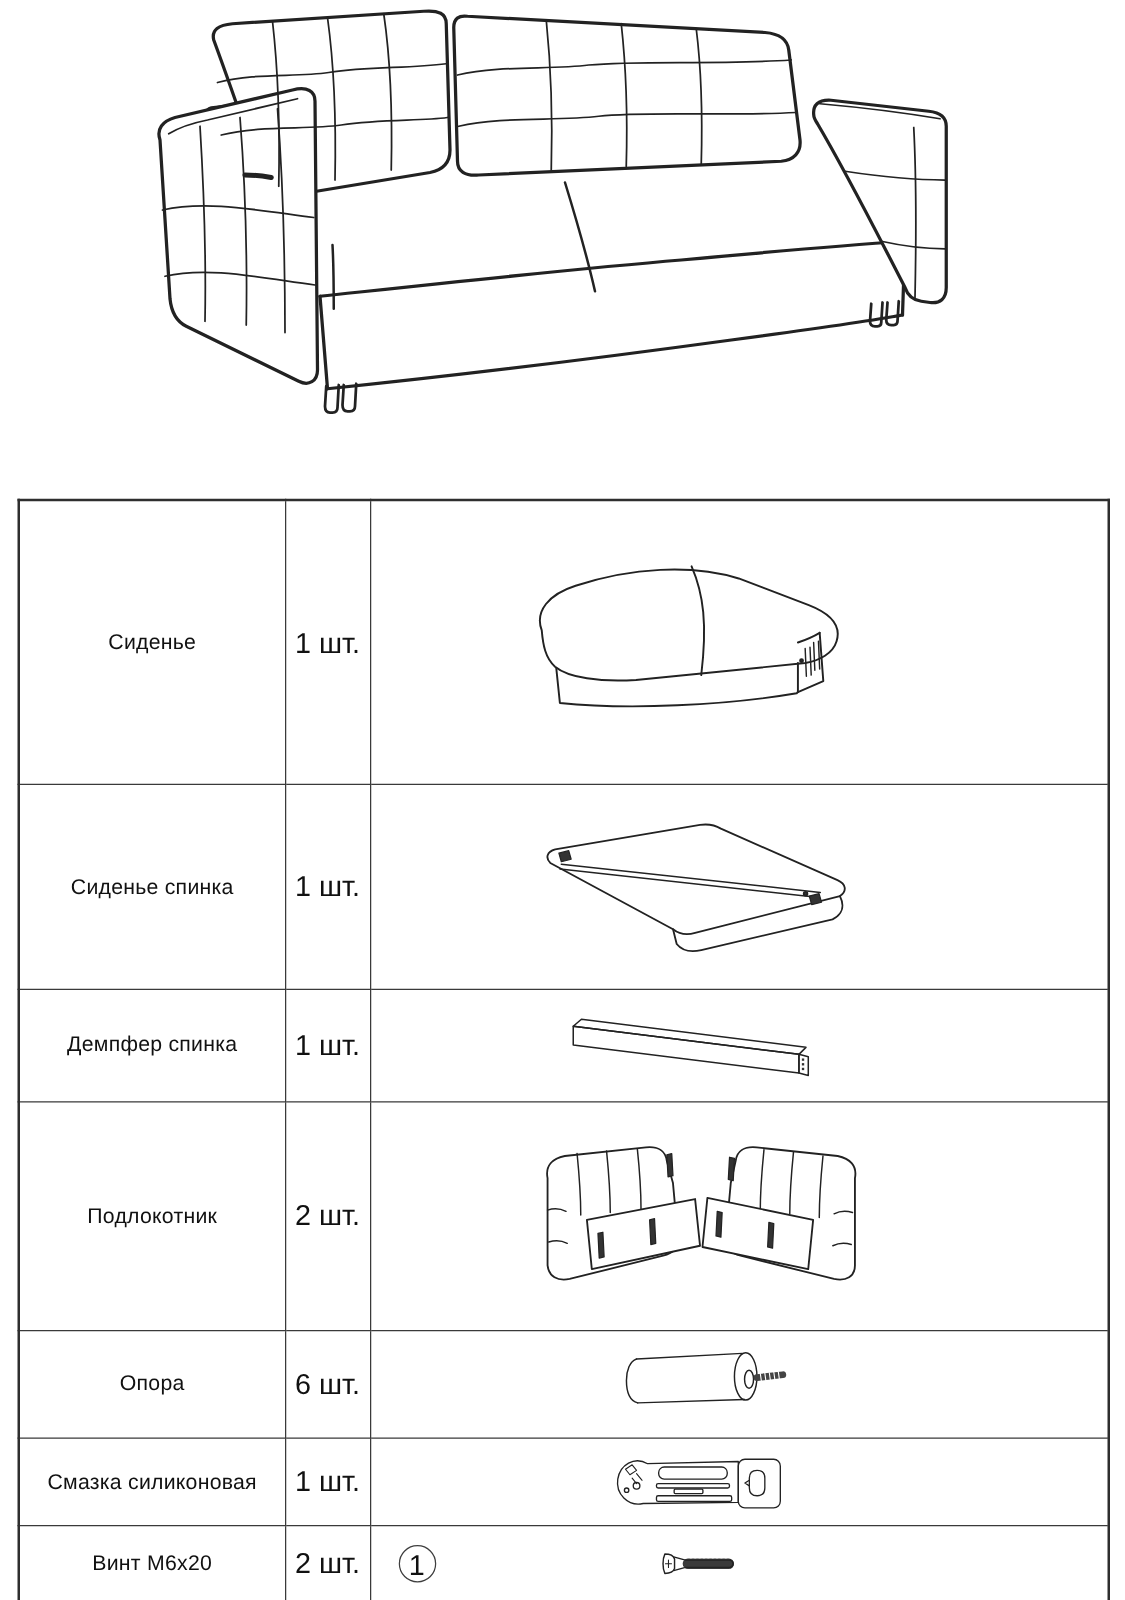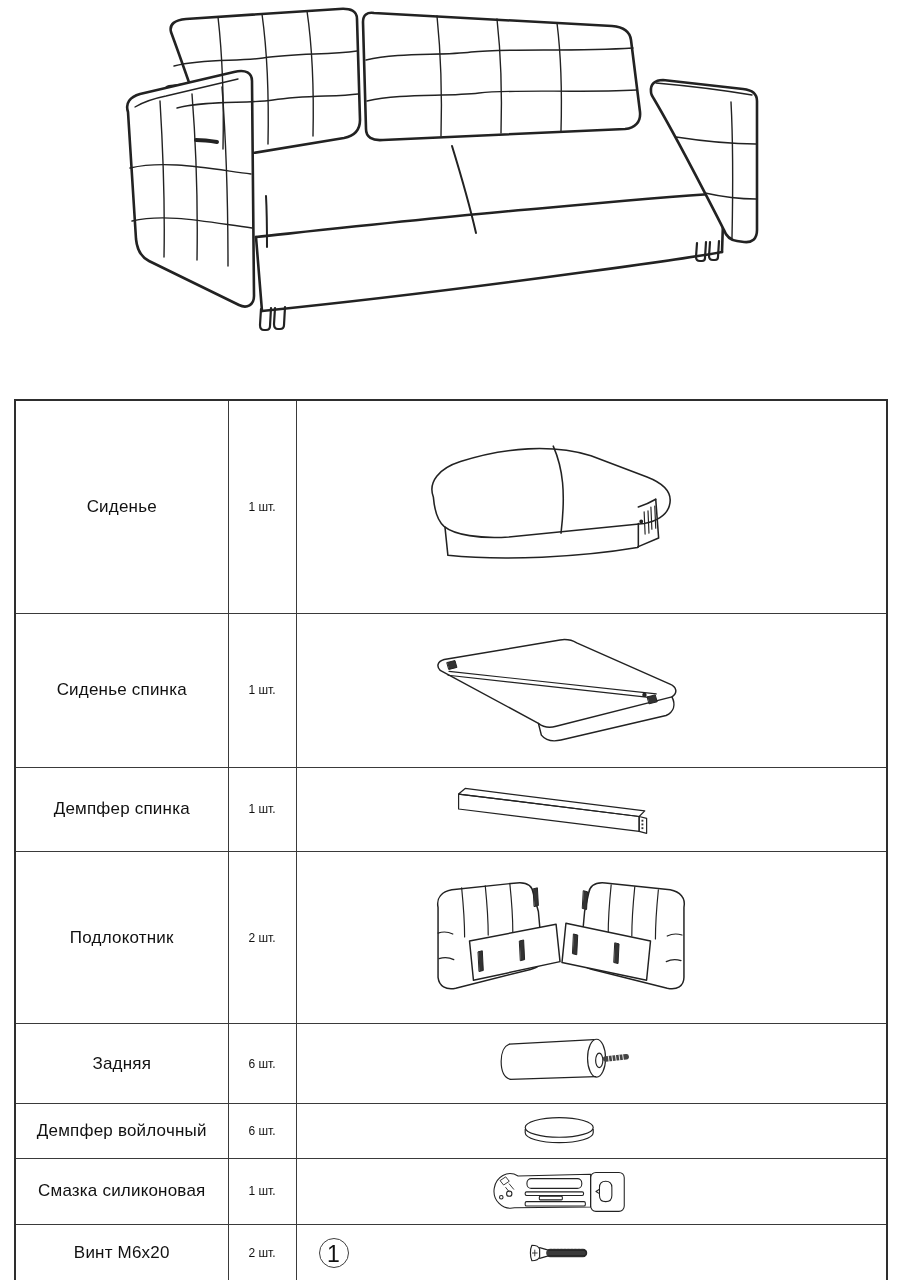--- a/index.html
+++ b/index.html
@@ -11,21 +11,21 @@
   table.parts{
     position:absolute;left:14px;top:399px;width:872px;height:883px;
     border-collapse:collapse;table-layout:fixed;
     border:2px solid #2e2e2e;
   }
   table.parts td{
     border:1px solid #3a3a3a;vertical-align:middle;text-align:center;
     padding:0;overflow:hidden;
   }
   .c-name{font-size:17px;letter-spacing:.2px;}
-  .c-qty{font-size:12px;}
+  .c-qty{font-size:23px;}
   td.c-ill{position:relative;}
   .ill{display:flex;align-items:center;justify-content:center;position:relative;left:-30px;width:100%;height:100%;}
   .h0 td{height:156px}.h1 td{height:112px}.h2 td{height:61px}.h3 td{height:126px}
   .h4 td{height:117px}.h5 td{height:58px}.h6 td{height:39px}.h7 td{height:63px}
   .h8 td{height:48px}.h9 td{height:40px}.h10 td{height:41px}
 
   .marker{
     position:absolute;left:22px;top:50%;transform:translateY(-50%);
     width:30px;height:30px;border:1.4px solid #3f3f3f;border-radius:50%;
     font-size:23px;line-height:30px;text-align:center;color:#111;box-sizing:border-box;
@@ -177,52 +177,38 @@
               <path class="dk" d="M200,66 l4,1 l-1,20 l-4,-1 z" stroke-width="1"></path>
               <path class="dk" d="M168,13 l4,1 l-1,18 l-4,-1 z" stroke-width="1"></path>
             </g>
           </svg>
             </div>
         </td>
       </tr>
 
 
       <tr class="h5">
-        <td class="c-name">Задняя</td>
+        <td class="c-name">Опора</td>
         <td class="c-qty">6 шт.</td>
         <td class="c-ill">
           <div class="ill">
               <svg width="170" height="54" viewBox="0 0 175 60">
             <g class="ln" stroke-width="1.3">
               <path d="M30,8 C24,10 21,18 21,27 C21,37 24,45 31,47"></path>
               <path d="M30,8 L124,3 M31,47 L126,44"></path>
               <ellipse cx="127" cy="23.5" rx="10" ry="21"></ellipse>
               <ellipse cx="130" cy="26" rx="4" ry="8"></ellipse>
               <path d="M137,24.5 L160,22" stroke="#444" stroke-width="6"></path>
               <path d="M140,21 L141,28 M144,20.6 L145,27.6 M148,20.2 L149,27.2 M152,19.8 L153,26.8 M156,19.4 L157,26.4" stroke="#fff" stroke-width="1"></path>
             </g>
           </svg>
             </div>
         </td>
       </tr>
 
-      <tr class="h6">
-        <td class="c-name">Демпфер войлочный</td>
-        <td class="c-qty">6 шт.</td>
-        <td class="c-ill">
-          <div class="ill">
-              <svg width="110" height="34" viewBox="0 0 120 38">
-            <g class="ln" stroke-width="1.3">
-              <ellipse cx="58" cy="15" rx="38" ry="11"></ellipse>
-              <path d="M20,17 L20,21 C20,27 37,32 58,32 C79,32 96,27 96,21 L96,17"></path>
-            </g>
-          </svg>
-            </div>
-        </td>
-      </tr>
 
 
       <tr class="h8">
         <td class="c-name">Смазка силиконовая</td>
         <td class="c-qty">1 шт.</td>
         <td class="c-ill">
           <div class="ill">
               <svg width="160" height="46" viewBox="0 0 165 52">
             <g class="ln" stroke-width="1.2">
               <path d="M34,9 C22,2 9,10 7,23 C5,36 16,48 30,45 L116,44 L116,7 Z"></path>

